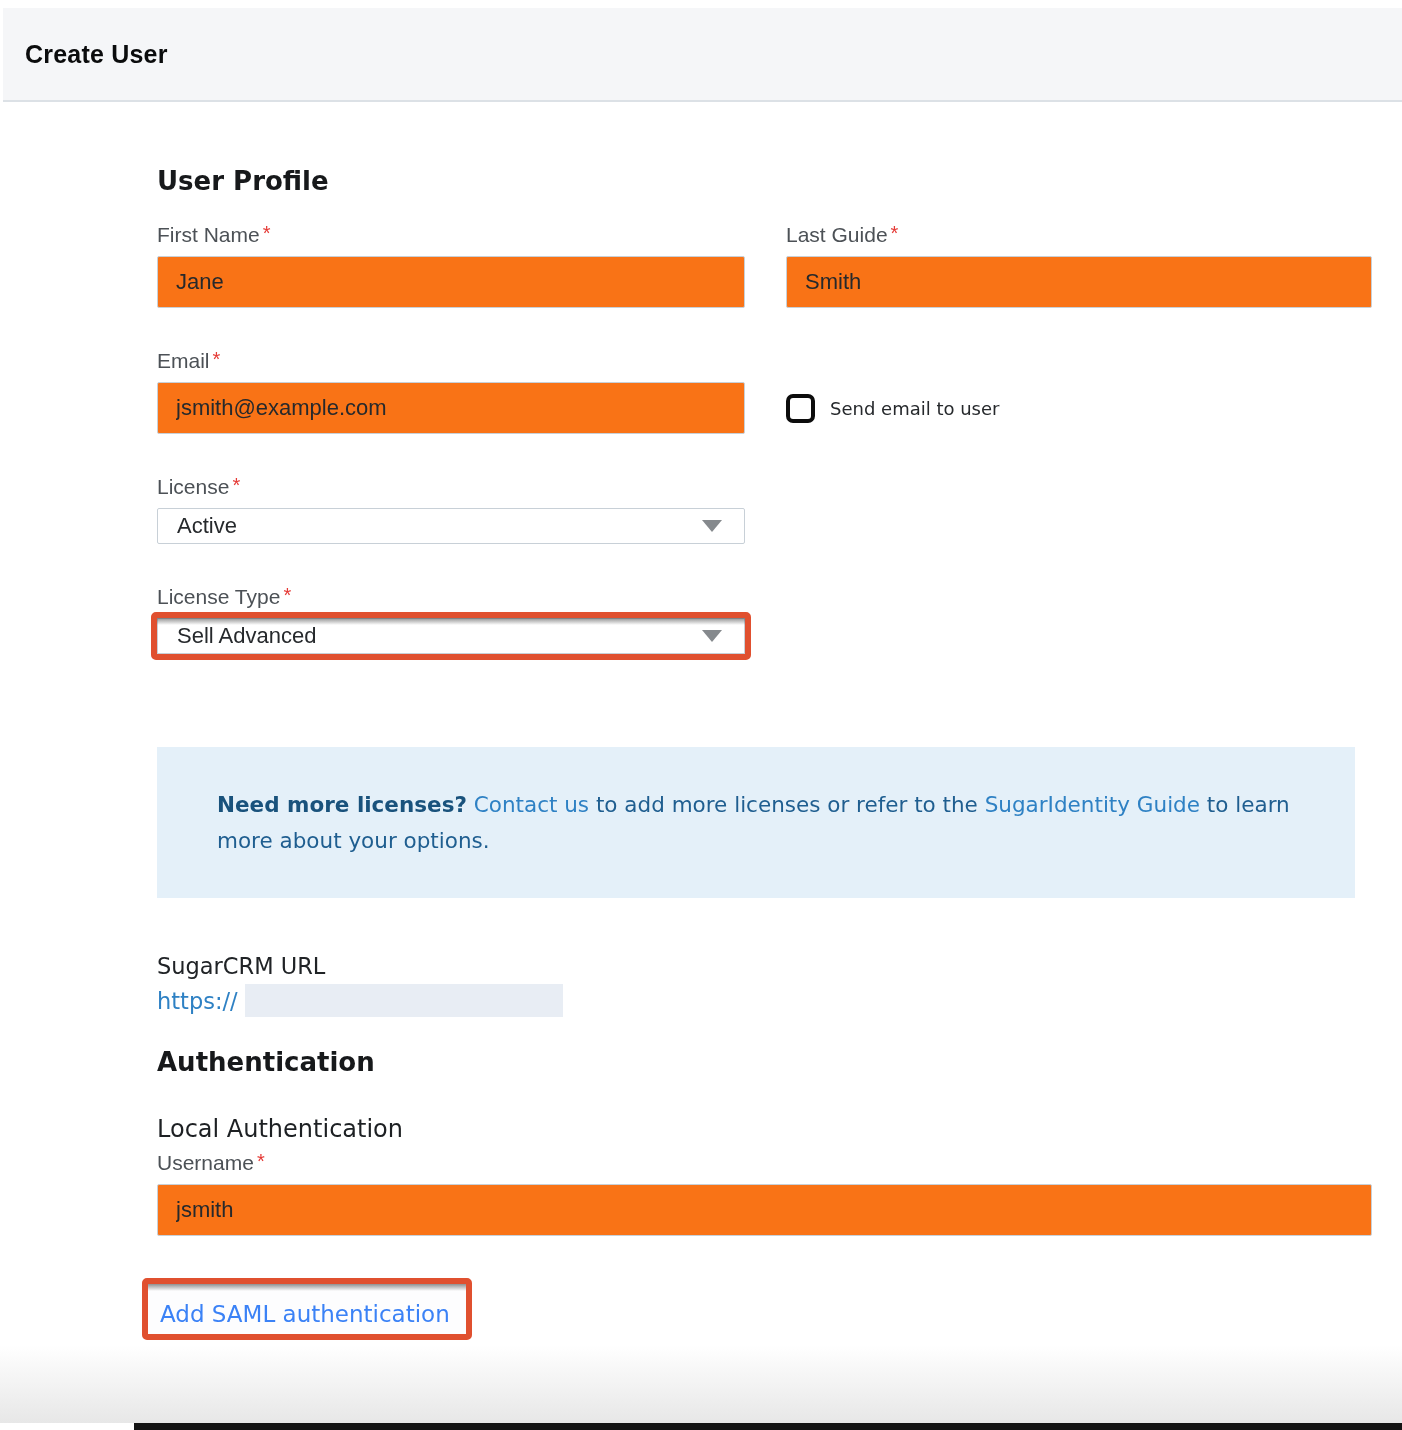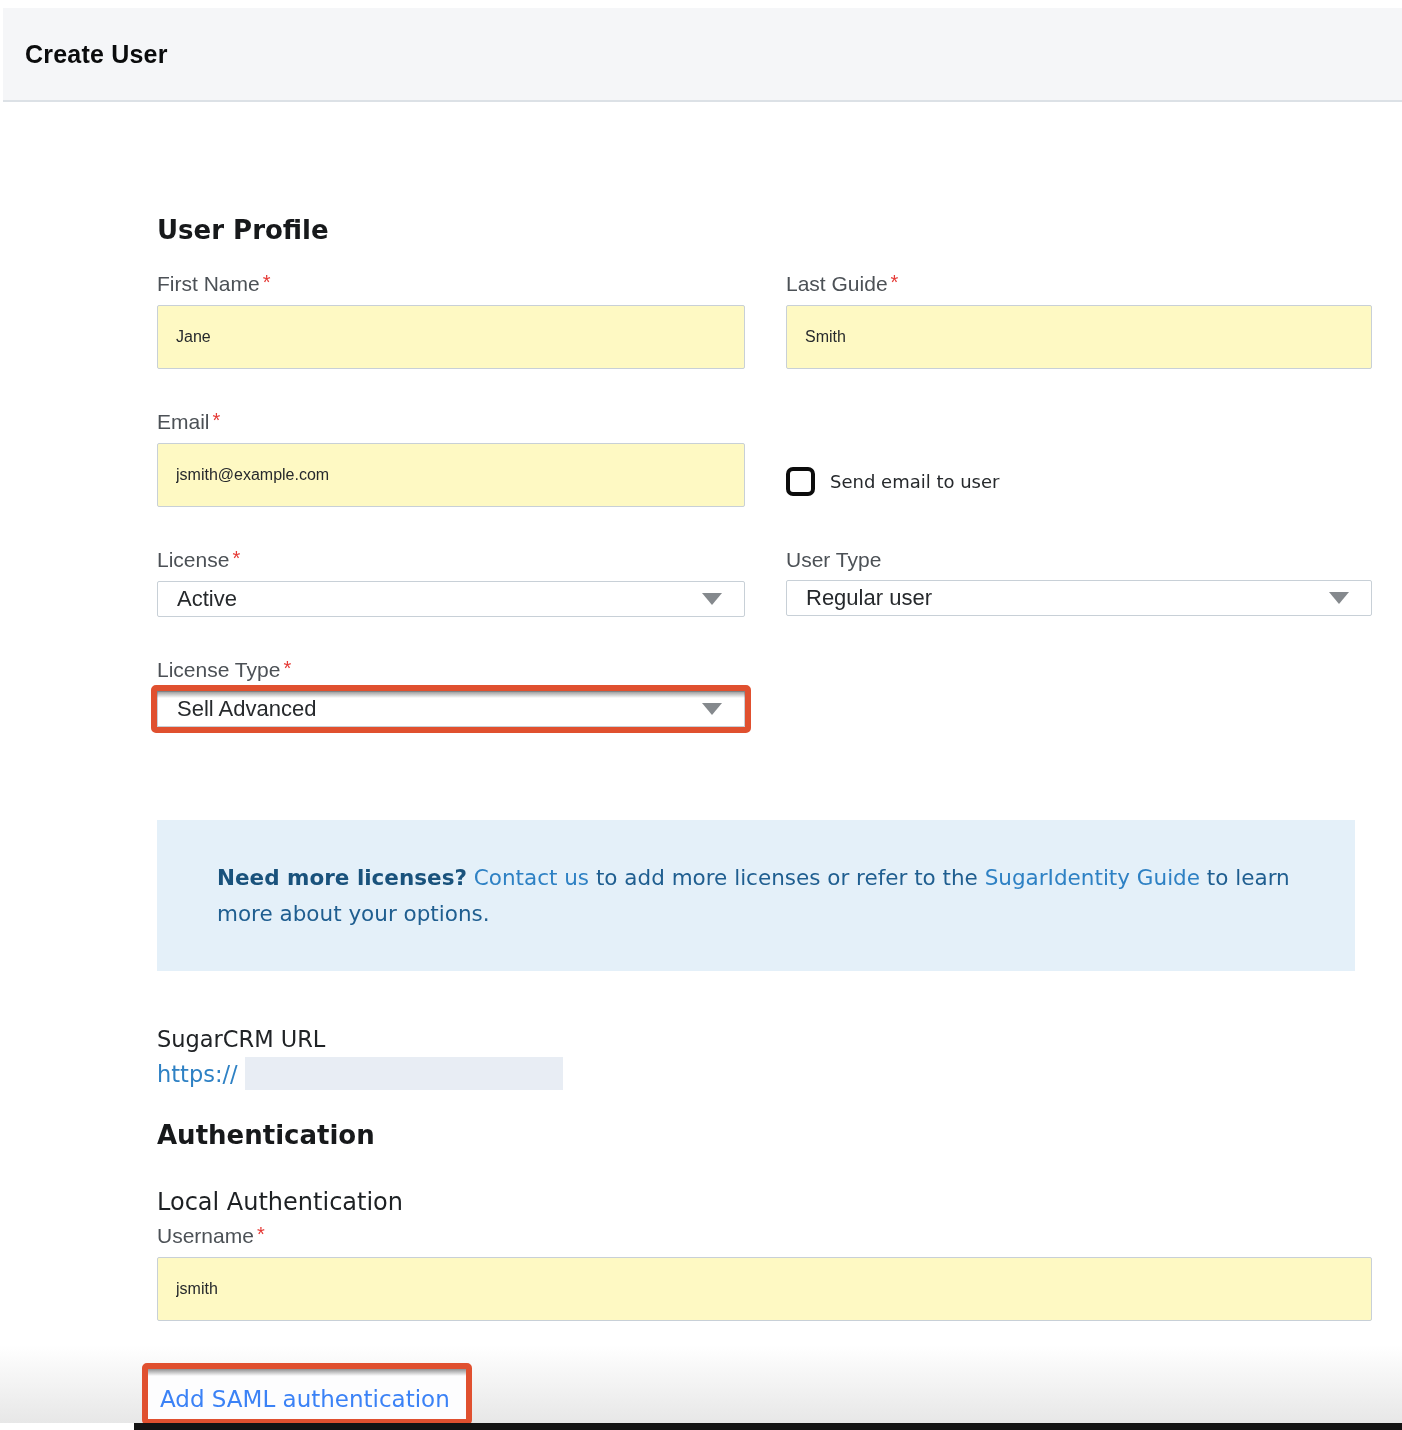--- a/index.html
+++ b/index.html
@@ -29,34 +29,34 @@
   }
   .app-header h1{
     margin:0;font-size:25px;font-weight:bold;color:#0b0c0d;letter-spacing:.2px;
   }
   
   .content{margin-left:157px;width:1215px;position:relative;z-index:1;}
   h2.section{
     font-family:"DejaVu Sans",sans-serif;font-weight:600;font-size:26px;
     color:#17191b;margin:0;
   }
-  .section-profile{padding-top:113px;}
+  .section-profile{padding-top:64px;}
   .section-profile h2{margin-bottom:27px;}
   
   .form-row{
     display:grid;grid-template-columns:588px 586px;column-gap:41px;margin-bottom:41px;
   }
   .field .label{
     font-size:21px;color:var(--label);margin-bottom:9px;line-height:23px;
   }
   .req{color:#e53935;margin-left:3px;position:relative;top:-2px;font-size:20px;}
   .text-input{
-    width:100%;height:64px;border:1.5px solid var(--input-border);border-radius:2px;
-    font-family:"Liberation Sans",sans-serif;font-size:16px;color:var(--value);
-    padding:0 18px;background:#fef9c3;outline:none;
+    width:100%;height:52px;border:1.5px solid var(--input-border);border-radius:2px;
+    font-family:"Liberation Sans",sans-serif;font-size:22px;color:var(--value);
+    padding:0 18px;background:#f97316;outline:none;
   }
   .select{
     width:100%;height:36px;border:1.5px solid var(--input-border);border-radius:2px;
     background:#fff;display:flex;align-items:center;justify-content:space-between;
     padding:0 22px 0 19px;font-size:22px;color:var(--value);cursor:pointer;
   }
   .caret{
     width:0;height:0;border-left:10px solid transparent;border-right:10px solid transparent;
     border-top:12px solid #85898d;flex:0 0 auto;margin-left:12px;
   }
@@ -167,29 +167,20 @@
         </div>
       </div>
 
       <div class="form-row">
         <div class="field">
           <div class="label">
             <span>License</span><span class="req">*</span>
           </div>
           <div class="select">
             <span>Active</span>
-            <span class="caret"></span>
-          </div>
-        </div>
-        <div class="field">
-          <div class="label">
-            <span>User Type</span>
-          </div>
-          <div class="select">
-            <span>Regular user</span>
             <span class="caret"></span>
           </div>
         </div>
       </div>
 
       <div class="form-row" style="margin-bottom:0;">
         <div class="field">
           <div class="label">
             <span>License Type</span><span class="req">*</span>
           </div>

